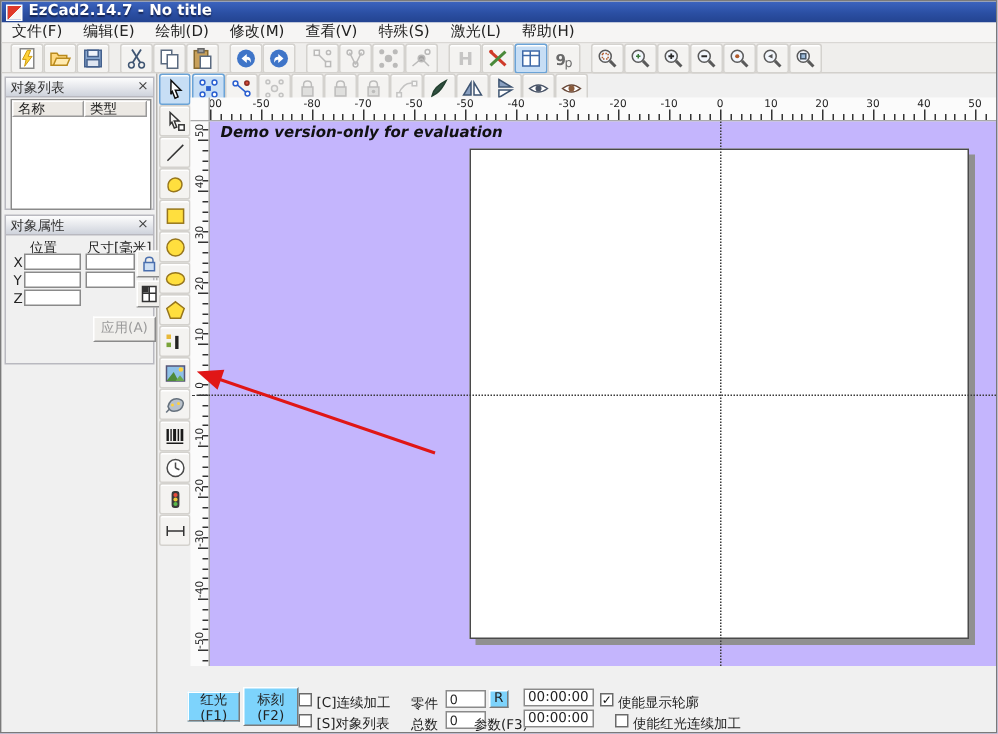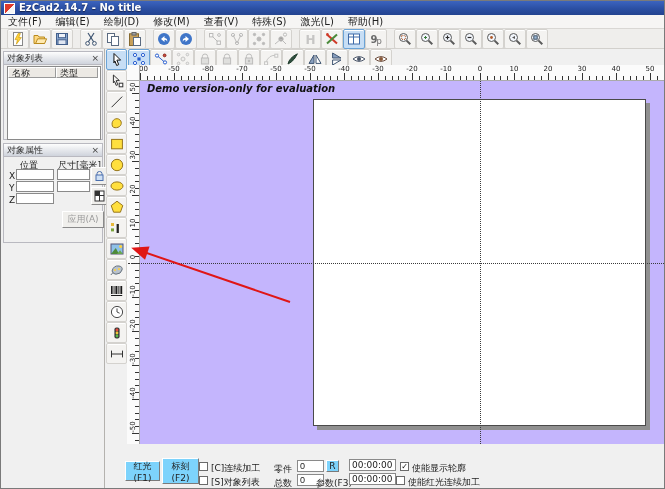--- a/index.html
+++ b/index.html
@@ -691,21 +691,21 @@
     <input class="sunken" style="left: 191px; top: 30px; width: 27px; height: 12px;" value="0">
 
     <div class="sunken" style="left:243px;top:15px;width:47px;height:12px;">00:00:00</div>
     <span class="blab" style="left:210px;top:33px;">参数(F3)</span>
     <div class="sunken" style="left:243px;top:29px;width:47px;height:12px;">00:00:00</div>
 
     <div class="cbrow" style="left:294px;top:18px;">
       <span class="cb" id="cb-contour">✓</span>
       <span>使能显示轮廓</span>
     </div>
-    <div class="cbrow" style="left:290px;top:32px;">
+    <div class="cbrow" style="left:304px;top:32px;">
       <span class="cb" id="cb-redcont"></span>
       <span>使能红光连续加工</span>
     </div>
   </div>
 
   <svg class="overlay" width="665" height="489" viewBox="0 0 665 489">
     <defs>
       <marker id="arrowhead" markerWidth="9" markerHeight="8" refX="7" refY="4" orient="auto">
         <polygon points="0.5,0.5 9,4 0.5,7.5" fill="#e01616"></polygon>
       </marker>

